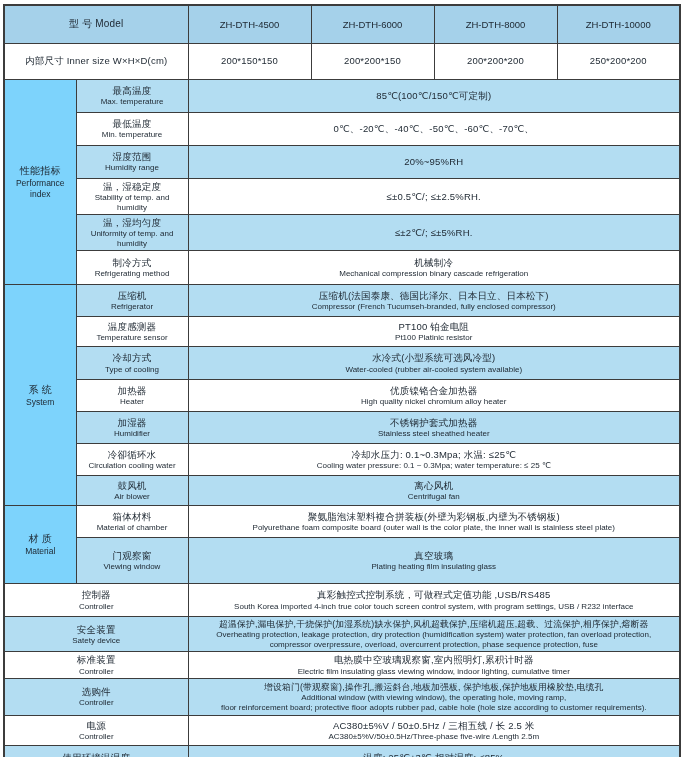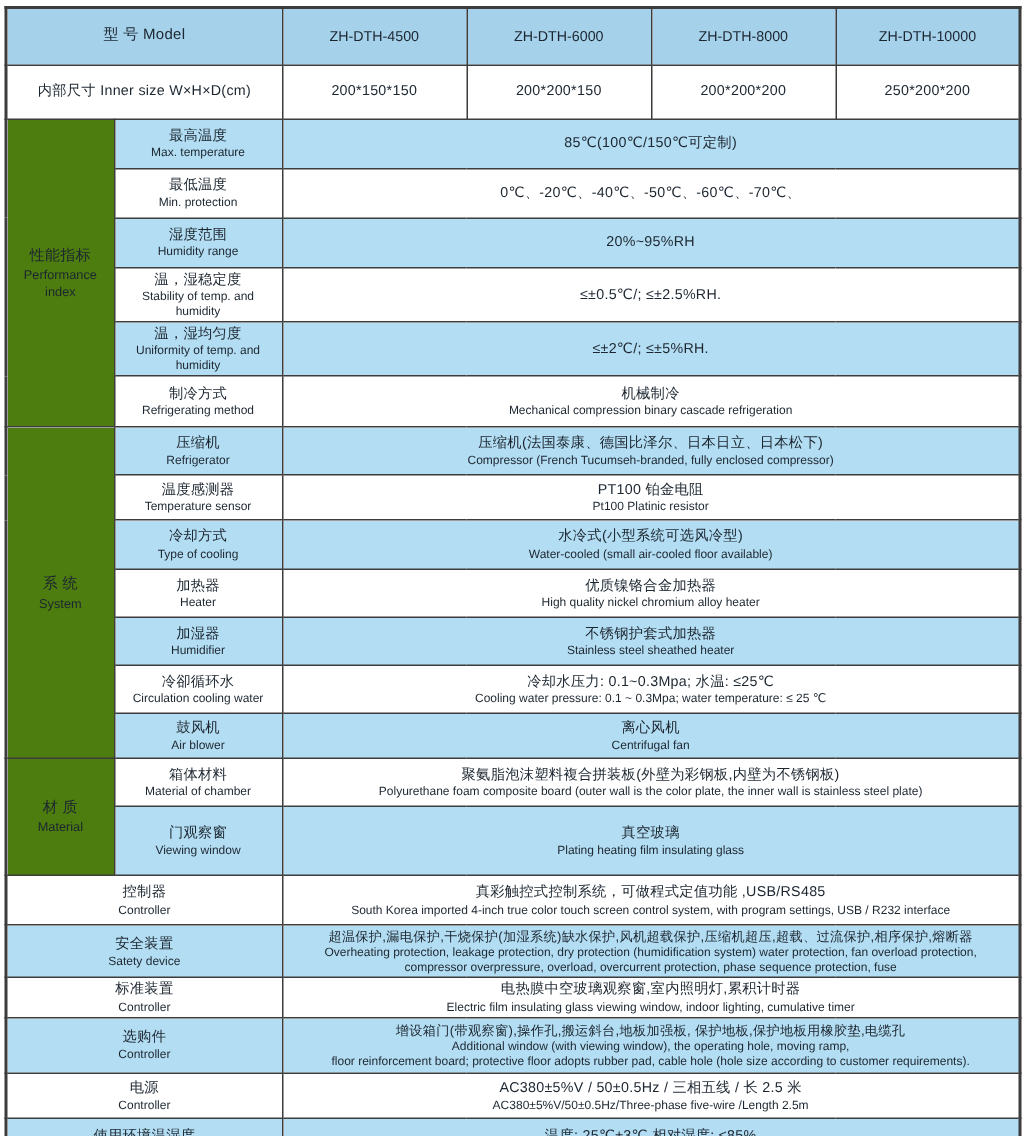--- a/index.html
+++ b/index.html
@@ -14,21 +14,21 @@
   table{border-collapse:collapse;width:676px;table-layout:fixed;border:2px solid var(--border);}
   td{border:1px solid var(--border);text-align:center;vertical-align:middle;padding:1px 3px;overflow:hidden;}
   .zh{font-size:9.5px;line-height:1.4;letter-spacing:0.2px;}
   .en{font-size:8px;line-height:1.25;}
   .sec .zh{font-size:10px;}
   .sec .en{font-size:8.5px;text-align:center;}
   tr.hdr td{background:var(--header-blue);}
   tr.hdr .zh{font-size:10px;font-weight:400;}
   td.model{font-size:9.5px;}
   tr.blue td.c{background:var(--row-blue);}
-  td.sec{background:#4d7c0f;}
+  td.sec{background:#7dd3fc;}
 </style>
 </head>
 <body>
 
 <div class="wrap">
 <table>
   <colgroup>
     <col style="width:72px">
         <col style="width:112px">
     <col style="width:123px">
@@ -76,21 +76,21 @@
             <div class="en">Max. temperature</div>
           </td>
     <td class="c" colspan="4">
             <div class="zh">85℃(100℃/150℃可定制)</div>
             <div class="en"></div>
           </td>
   </tr>
   <tr style="height:33px">
     <td class="c">
             <div class="zh">最低温度</div>
-            <div class="en">Min. protection</div>
+            <div class="en">Min. temperature</div>
           </td>
     <td class="c" colspan="4">
             <div class="zh">0℃、-20℃、-40℃、-50℃、-60℃、-70℃、</div>
             <div class="en"></div>
           </td>
   </tr>
   <tr class="blue" style="height:33px">
     <td class="c">
             <div class="zh">湿度范围</div>
             <div class="en">Humidity range</div>
@@ -155,21 +155,21 @@
             <div class="en">Pt100 Platinic resistor</div>
           </td>
   </tr>
   <tr class="blue" style="height:33px">
     <td class="c">
             <div class="zh">冷却方式</div>
             <div class="en">Type of cooling</div>
           </td>
     <td class="c" colspan="4">
             <div class="zh">水冷式(小型系统可选风冷型)</div>
-            <div class="en">Water-cooled (small air-cooled floor available)</div>
+            <div class="en">Water-cooled (rubber air-cooled system available)</div>
           </td>
   </tr>
   <tr style="height:32px">
     <td class="c">
             <div class="zh">加热器</div>
             <div class="en">Heater</div>
           </td>
     <td class="c" colspan="4">
             <div class="zh">优质镍铬合金加热器</div>
             <div class="en">High quality nickel chromium alloy heater</div>

